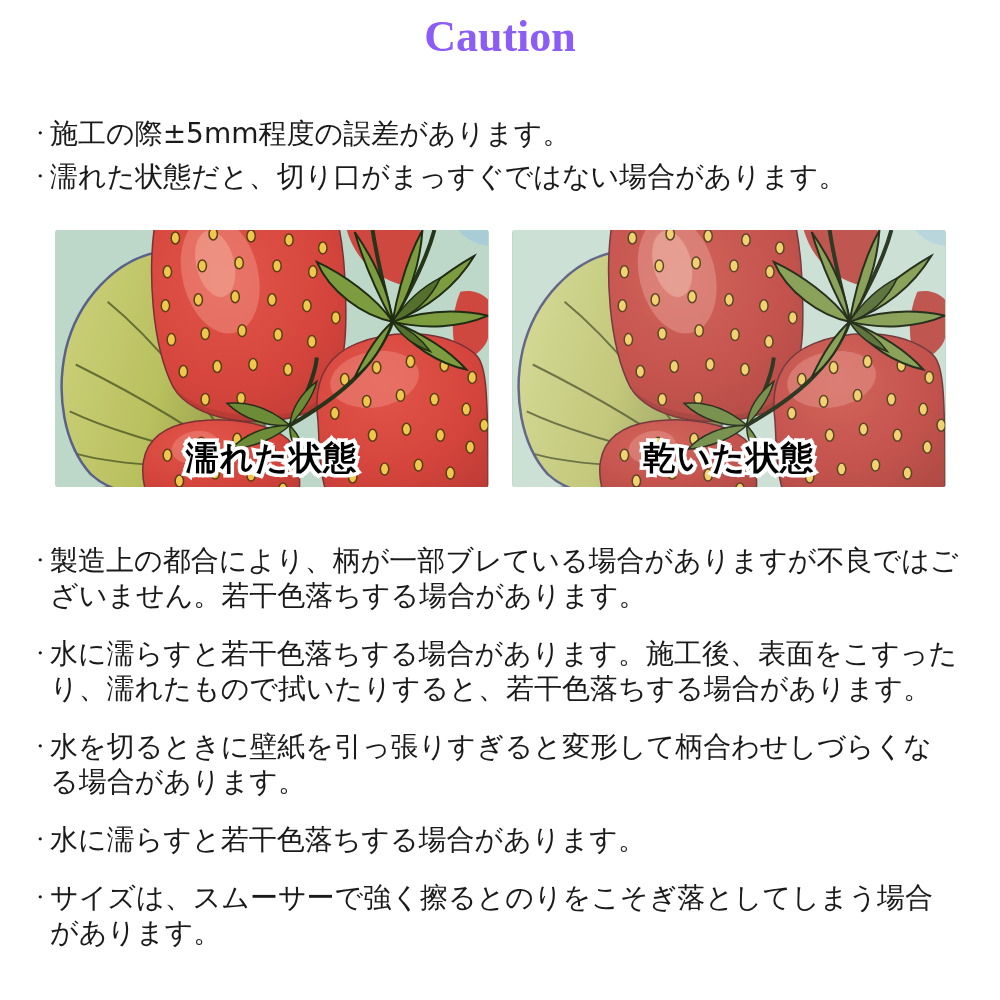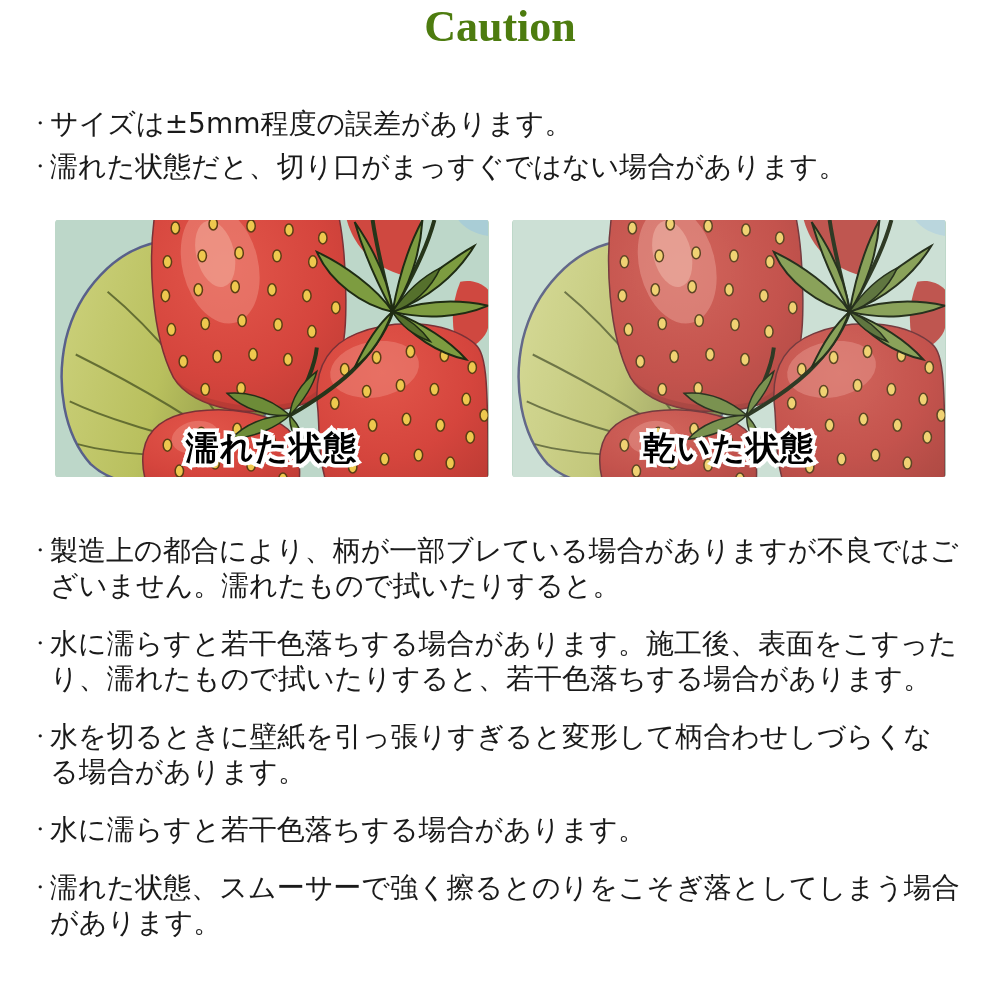--- a/index.html
+++ b/index.html
@@ -2,23 +2,23 @@
 <html><head>
 <meta charset="utf-8">
 <style>
   html,body{margin:0;padding:0;background:#ffffff;}
   body{
     width:1000px;height:1000px;overflow:hidden;position:relative;
     font-family:"DejaVu Sans","Liberation Sans",sans-serif;
     color:#1a1a1a;
   }
   .page-title{
-    margin:0;text-align:center;
+    margin:0;padding-top:10px;text-align:center;
     font-family:"Liberation Serif","DejaVu Serif",serif;
-    font-weight:bold;font-size:44px;line-height:54px;color:#4d7c0f;
+    font-weight:bold;font-size:44px;line-height:54px;color:#8b5cf6;
   }
   
   .notes{list-style:none;margin:0;padding:0;}
   .note{display:flex;align-items:flex-start;}
   .note .bullet{
     flex:0 0 20px;width:20px;text-align:center;
     font-size:20px;color:#1a1a1a;
   }
   .note .txt{width:910px;font-size:28px;color:#1a1a1a;}
   .notes-a{margin:48px 0 0 30px;}
@@ -191,21 +191,21 @@
       </g>
     </symbol>
   </defs>
 </svg>
 
 <h1 class="page-title">Caution</h1>
 
 <ul class="notes notes-a">
   <li class="note">
     <span class="bullet">・</span>
-    <span class="txt">サイズは±5mm程度の誤差があります。</span>
+    <span class="txt">施工の際±5mm程度の誤差があります。</span>
   </li>
   <li class="note">
     <span class="bullet">・</span>
     <span class="txt">濡れた状態だと、切り口がまっすぐではない場合があります。</span>
   </li>
 </ul>
 
 <div class="figure-row">
   <figure class="fig fig-wet">
     <svg class="art" viewBox="0 0 434 268">
@@ -223,31 +223,31 @@
     <figcaption class="state-label">
       <span class="lbl stroke">乾いた状態</span>
       <span class="lbl fill">乾いた状態</span>
     </figcaption>
   </figure>
 </div>
 
 <ul class="notes notes-b">
   <li class="note">
     <span class="bullet">・</span>
-    <span class="txt">製造上の都合により、柄が一部ブレている場合がありますが不良ではございません。濡れたもので拭いたりすると。</span>
+    <span class="txt">製造上の都合により、柄が一部ブレている場合がありますが不良ではございません。若干色落ちする場合があります。</span>
   </li>
   <li class="note">
     <span class="bullet">・</span>
     <span class="txt">水に濡らすと若干色落ちする場合があります。施工後、表面をこすったり、濡れたもので拭いたりすると、若干色落ちする場合があります。</span>
   </li>
   <li class="note">
     <span class="bullet">・</span>
     <span class="txt">水を切るときに壁紙を引っ張りすぎると変形して柄合わせしづらくなる場合があります。</span>
   </li>
   <li class="note">
     <span class="bullet">・</span>
     <span class="txt">水に濡らすと若干色落ちする場合があります。</span>
   </li>
   <li class="note">
     <span class="bullet">・</span>
-    <span class="txt">濡れた状態、スムーサーで強く擦るとのりをこそぎ落としてしまう場合があります。</span>
+    <span class="txt">サイズは、スムーサーで強く擦るとのりをこそぎ落としてしまう場合があります。</span>
   </li>
 </ul>
 
 </body></html>

